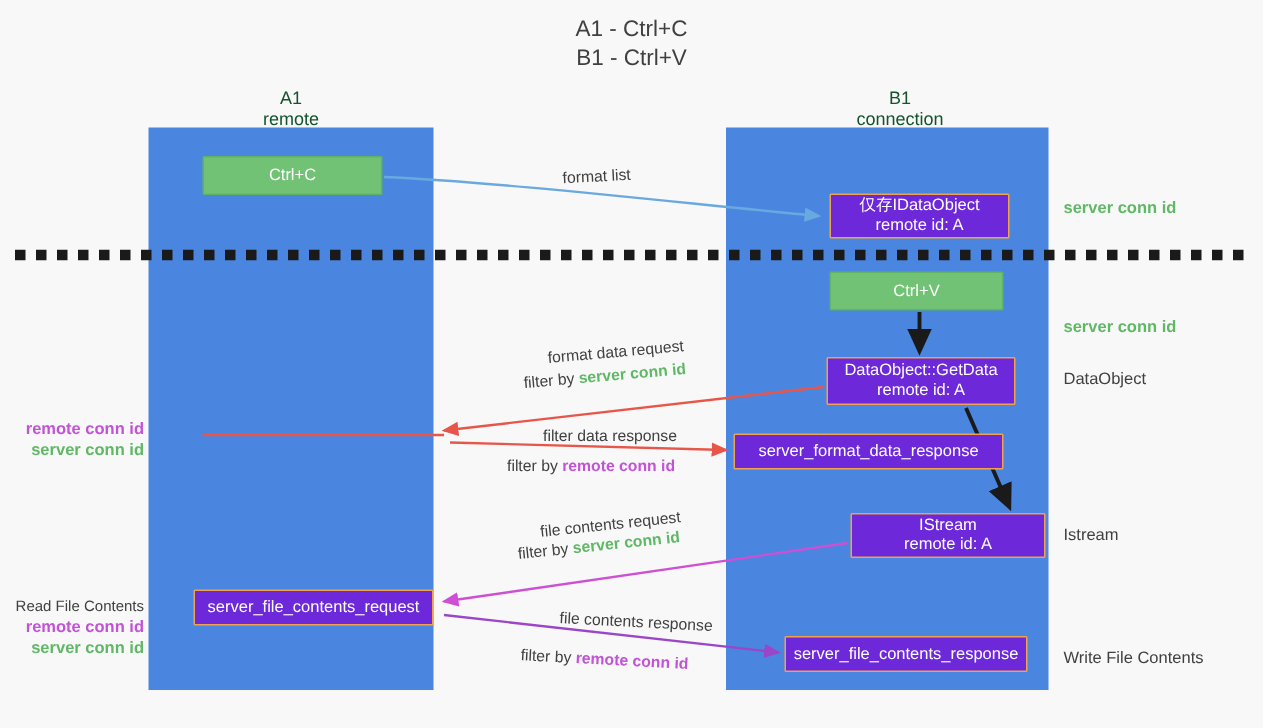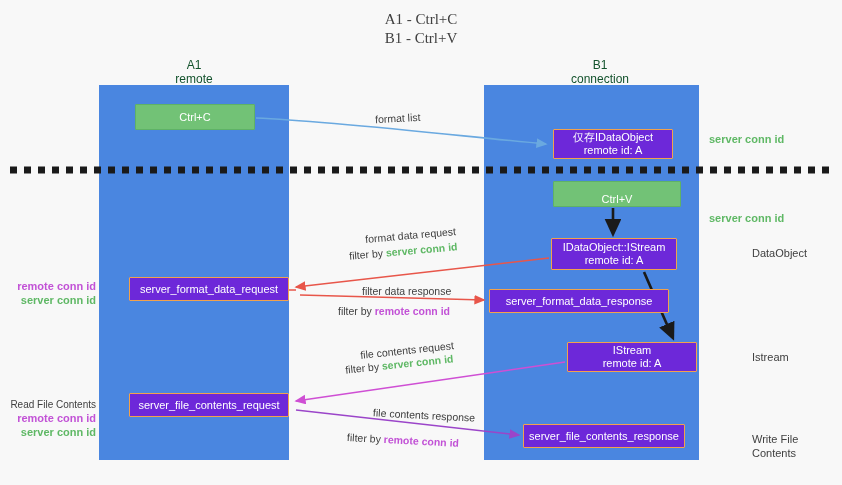--- a/index.html
+++ b/index.html
@@ -10,21 +10,21 @@
     color:#3c3c3c;
     overflow:hidden;
     position:relative;
   }
   #stage{position:absolute;left:0;top:0;width:842px;height:485px;}
   .abs{position:absolute;}
 
   
   #title{
     left:0;top:10px;width:842px;text-align:center;
-    font-size:15px;line-height:19px;color:#404040;font-family:Liberation Serif, serif;
+    font-size:15px;line-height:19px;color:#404040;
   }
 
   
   .lane-head{
     text-align:center;font-size:12px;line-height:14px;color:#14532d;
   }
   #head-a1{left:134px;top:58px;width:120px;}
   #head-b1{left:535px;top:58px;width:130px;}
 
   
@@ -40,32 +40,32 @@
     color:#ffffff;font-size:11px;line-height:13px;
     text-align:center;
     border-radius:1px;
   }
   .node.green{background:#72c276;border:1px solid #5fb266;}
   .node.orange{background:#6d28d9;border:1px solid #f2a24c;}
   .node .l2{font-size:11px;line-height:13px;}
 
   #n-ctrlc{left:135px;top:104px;width:120px;height:26px;}
   #n-dataobject{left:553px;top:129px;width:120px;height:30px;}
-  #n-ctrlv{left:553px;top:181px;width:128px;height:26px;justify-content:flex-end;}
+  #n-ctrlv{left:553px;top:181px;width:116px;height:26px;}
   #n-getdata{left:551px;top:238px;width:126px;height:32px;}
   #n-fmtreq{left:129px;top:277px;width:160px;height:24px;}
   #n-fmtresp{left:489px;top:289px;width:180px;height:24px;}
   #n-istream{left:567px;top:342px;width:130px;height:30px;}
   #n-filereq{left:129px;top:393px;width:160px;height:24px;}
   #n-fileresp{left:523px;top:424px;width:162px;height:24px;text-align:right;}
 
   
   .side{font-size:11px;line-height:14px;}
   .side.green{color:#5fb865;font-weight:bold;}
-  .side.dark{color:#404040;margin-left:43px;}
+  .side.dark{color:#404040;}
   #s-conn1{left:709px;top:132px;}
   #s-conn2{left:709px;top:211px;}
   #s-dataobject{left:709px;top:246px;}
   #s-istream{left:709px;top:350px;}
   #s-write{left:709px;top:432px;}
 
   
   .lside{font-size:11px;line-height:14px;font-weight:bold;}
   .lside .m{color:#c252d6;}
   .lside .g{color:#5fb865;}
@@ -162,27 +162,24 @@
   <div class="abs node orange" id="n-dataobject">
     <div>仅存IDataObject</div>
     <div class="l2">remote id: A</div>
   </div>
 
   <div class="abs node green" id="n-ctrlv">
     <div>Ctrl+V</div>
   </div>
 
   <div class="abs node orange" id="n-getdata">
-    <div>IDataObject::IStream</div>
+    <div>DataObject::GetData</div>
     <div class="l2">remote id: A</div>
   </div>
 
-  <div class="abs node orange" id="n-fmtreq">
-    <div>server_format_data_request</div>
-  </div>
 
   <div class="abs node orange" id="n-fmtresp">
     <div>server_format_data_response</div>
   </div>
 
   <div class="abs node orange" id="n-istream">
     <div>IStream</div>
     <div class="l2">remote id: A</div>
   </div>
 

